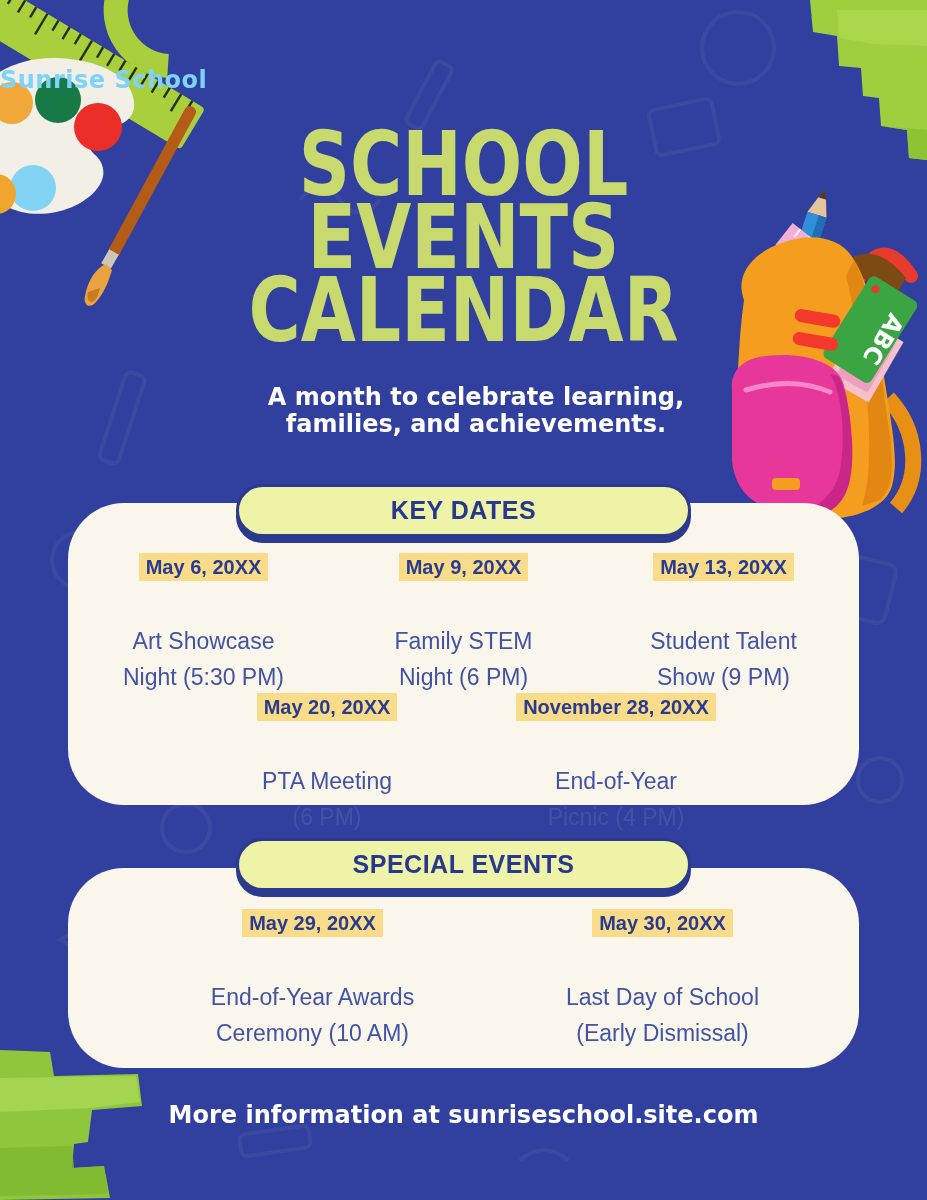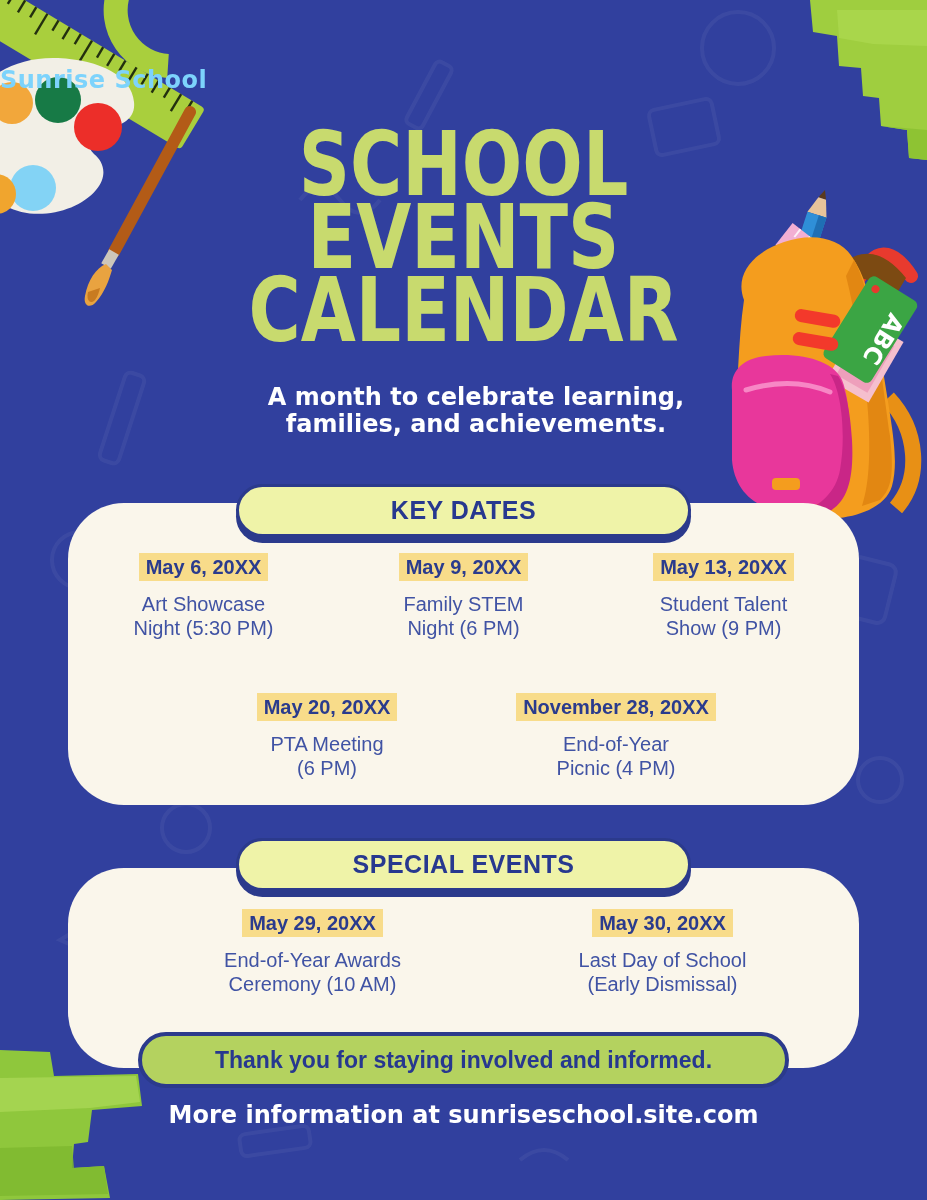--- a/index.html
+++ b/index.html
@@ -58,24 +58,24 @@
   .card-2{top:868px;height:200px}
   .row{position:absolute;left:0;right:0;display:flex;justify-content:center}
   .row-1{top:50px;gap:20px}
   .row-2{top:190px;gap:49px;transform:translateX(8px)}
   .row-3{top:41px;gap:70px;transform:translateX(24px)}
   .event-cell{width:240px;text-align:center}
   .row-3 .event-cell{width:280px}
   .event-date{
     display:inline-block;background:#F8DC8A;color:#2A3B8D;
     font-weight:bold;font-size:20px;line-height:24px;padding:2px 7px;
-    margin-bottom:11px;
+    margin-bottom:26px;
   }
   .event-desc{
-    margin:0;color:#4053A4;font-size:20px;line-height:24px;
+    margin:16px;color:#4053A4;font-size:23px;line-height:36px;
     white-space:pre-line;
   }
 
   
   .thanks-pill{
     left:138px;width:651px;height:56px;top:1032px;box-sizing:border-box;
     background:#B4D25F;border:4px solid #2B3A8C;border-radius:30px;
     display:flex;align-items:center;justify-content:center;
     color:#27388F;font-weight:bold;font-size:23px;z-index:5;
   }
@@ -286,18 +286,15 @@
 Ceremony (10 AM)</p>
       </div>
       <div class="event-cell">
         <span class="event-date">May 30, 20XX</span>
         <p class="event-desc">Last Day of School
 (Early Dismissal)</p>
       </div>
     </div>
   </section>
 
-  <div class="abs thanks-pill">
-    <span>Thank you for staying involved and informed.</span>
-  </div>
   <div class="abs footer-info">More information at sunriseschool.site.com</div>
 
 </div>
 
 </body></html>

